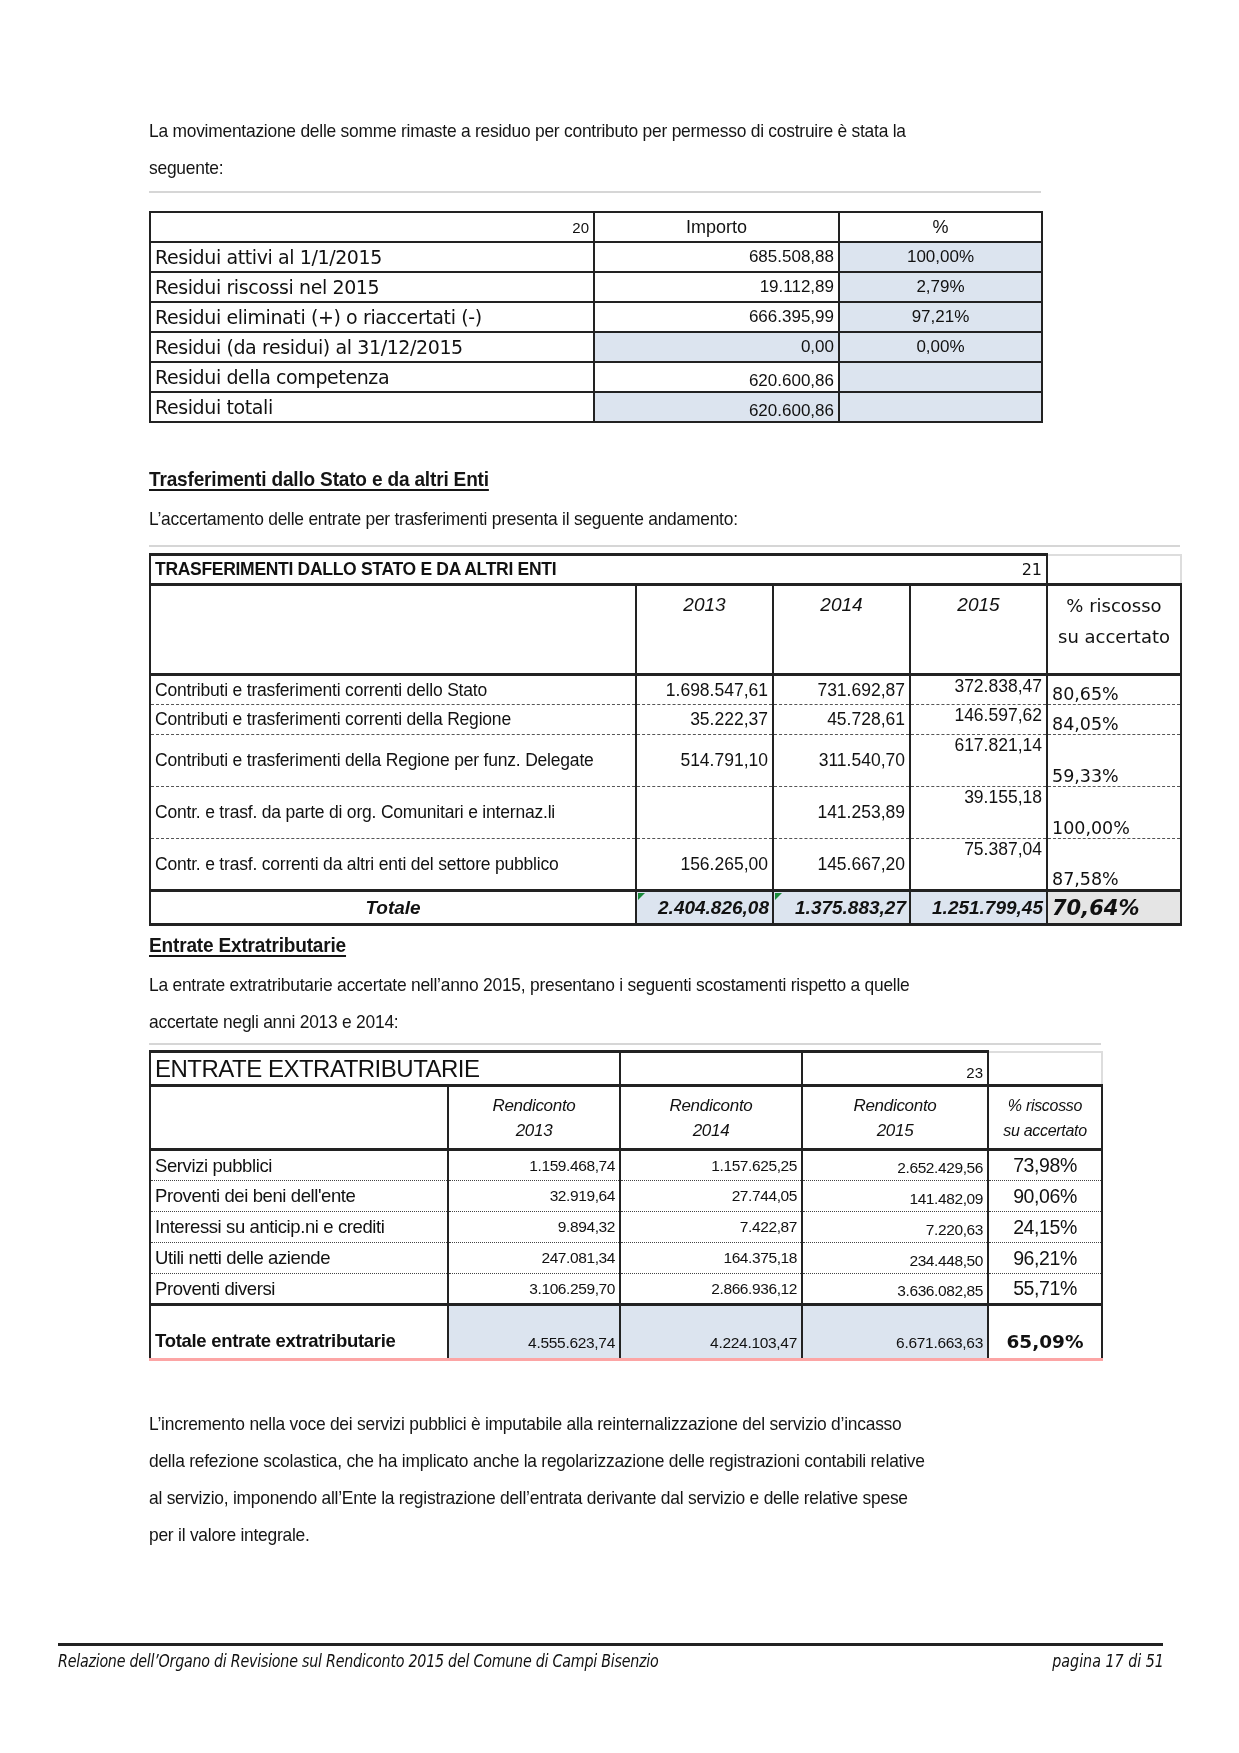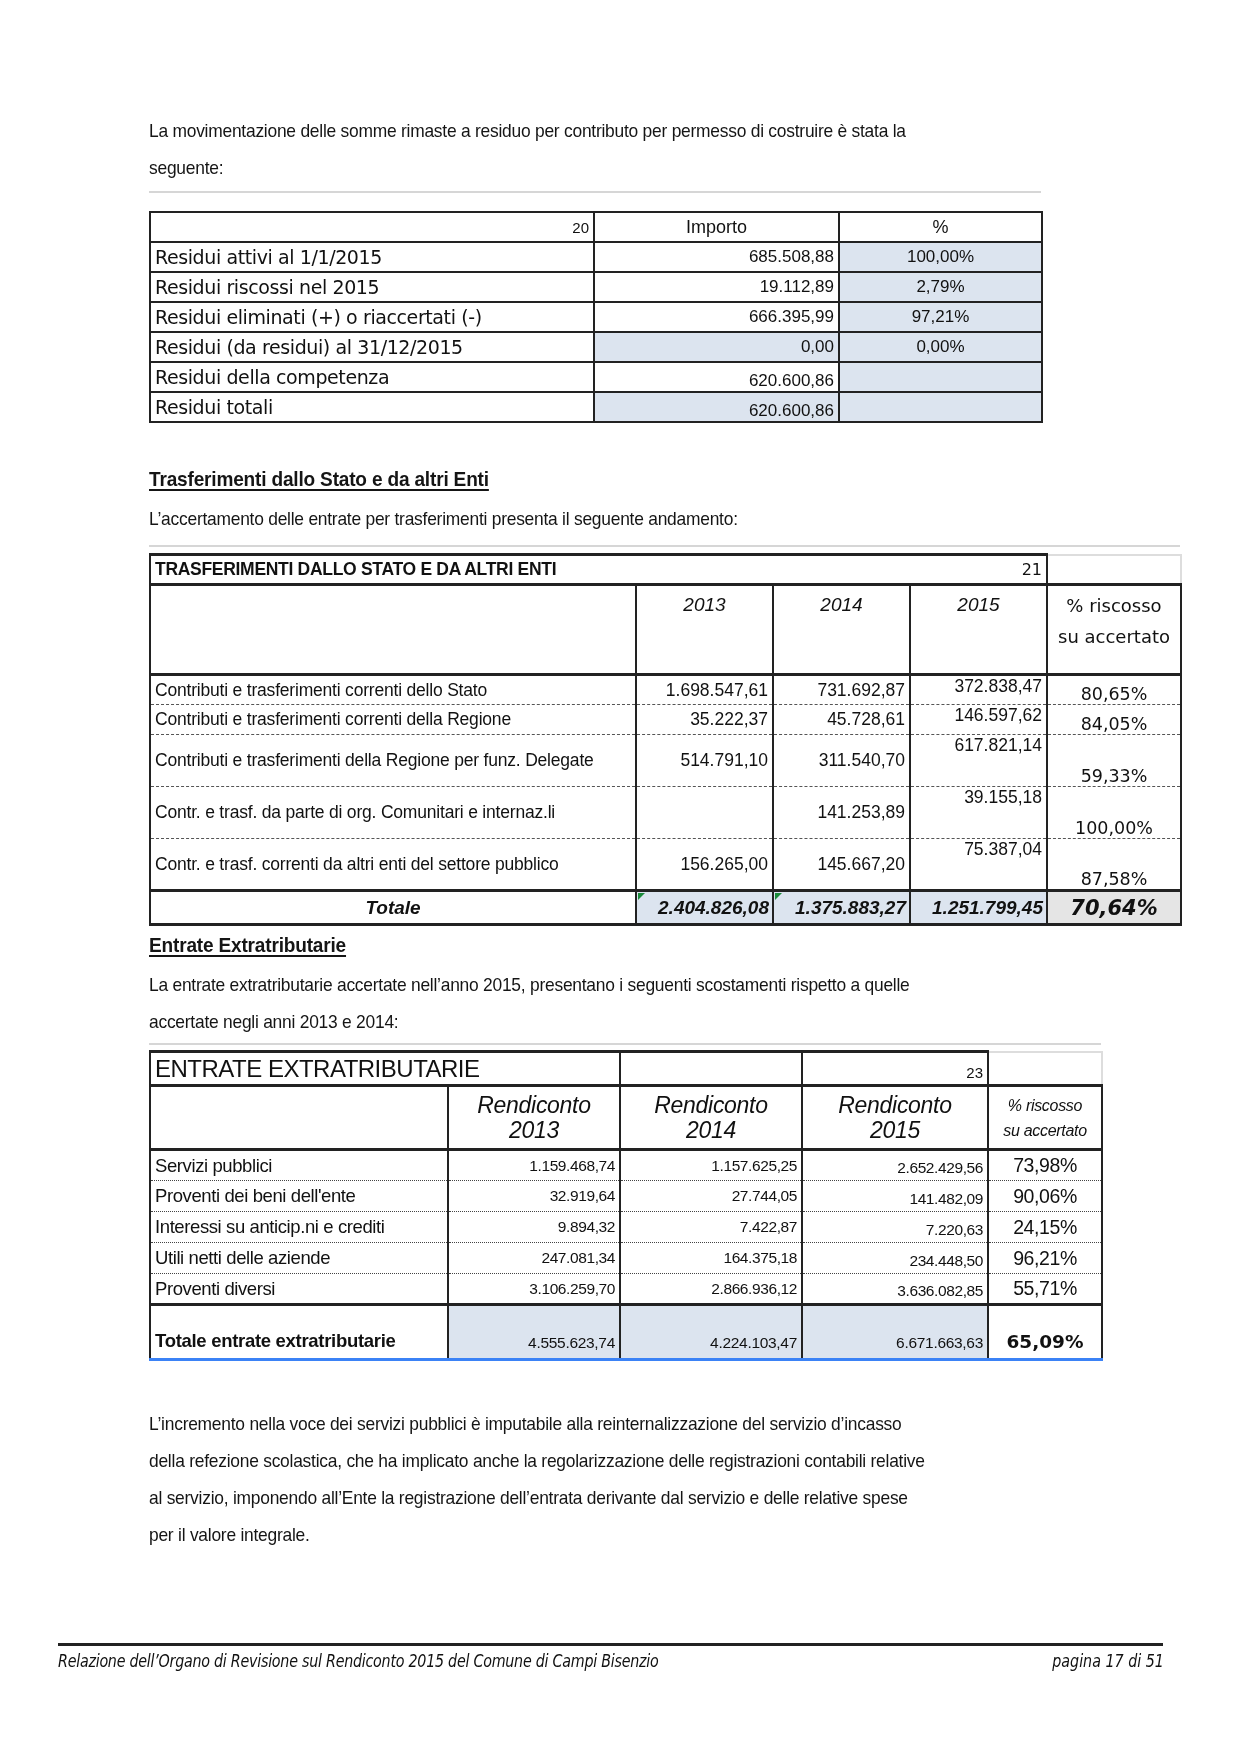--- a/index.html
+++ b/index.html
@@ -28,38 +28,38 @@
   #t2 { left: 149px; top: 553px; width: 1031px; font-size: 17px; }
   #t2 td { border-left: 2px solid #222; border-right: 2px solid #222; }
   #t2 .title td { border-top: 3px solid #222; border-bottom: 3px solid #222; height: 30px; }
   #t2 .title .tt { font-weight: bold; font-size: 17.5px; letter-spacing: -0.3px; }
   #t2 .hdr td { height: 90px; vertical-align: top; border-bottom: 3px solid #222; }
   #t2 .yr { font-style: italic; text-align: center; font-size: 19px; padding-top: 8px; }
   #t2 .pcthdr { font-family: "DejaVu Sans", sans-serif; text-align: center; font-size: 18px; line-height: 31px; padding: 4px 0 0 0; }
   #t2 .row td { border-bottom: 1.5px dashed #555; font-size: 17.5px; }
   #t2 .row .lbl { white-space: normal; line-height: 25px; letter-spacing: -0.2px; }
   #t2 .num { text-align: right; font-size: 16px; }
-  #t2 .pct { text-align: center; font-family: "DejaVu Sans", sans-serif; font-size: 14.5px; }
+  #t2 .pct { text-align: left; font-family: "DejaVu Sans", sans-serif; font-size: 14.5px; }
   #t2 .tot td { border-top: 3px solid #222; border-bottom: 3px solid #222; height: 34px; font-weight: bold; font-size: 19px; font-style: italic; }
   #t2 .tot .lbl { text-align: center; font-style: italic; }
   #t2 .tot .num { font-size: 19px; padding-right: 3px; }
   #t2 .tot .pct { font-size: 21px; background: #e5e5e5; font-family: "DejaVu Sans", sans-serif; }
 
   
   #t3 { left: 149px; top: 1050px; width: 952px; font-size: 18px; }
   #t3 td { border-left: 2px solid #222; border-right: 2px solid #222; }
   #t3 .title td { border-top: 3px solid #222; border-bottom: 3px solid #222; height: 34px; }
   #t3 .title .tt { font-size: 24px; letter-spacing: -0.5px; }
   #t3 .title .small { text-align: right; font-size: 15px; vertical-align: bottom; padding-bottom: 3px; }
-  #t3 .hdr td { height: 64px; text-align: center; font-style: italic; font-size: 23px; line-height: 25px; border-bottom: 3px solid #222; letter-spacing: -0.3px; }
+  #t3 .hdr td { height: 64px; text-align: center; font-style: italic; font-size: 17px; line-height: 25px; border-bottom: 3px solid #222; letter-spacing: -0.3px; }
   #t3 .row td { border-bottom: 1.5px dotted #444; height: 31px; font-size: 18.5px; letter-spacing: -0.4px; }
   #t3 .num { text-align: right; font-size: 15.5px !important; letter-spacing: -0.3px; }
   #t3 .num.low { vertical-align: bottom; padding-bottom: 3px; }
   #t3 .pct { text-align: center; font-size: 19.5px !important; }
-  #t3 .tot td { border-top: 3px solid #222; border-bottom: 3px solid #3b82f6; height: 55px; vertical-align: bottom; padding-bottom: 6px; }
+  #t3 .tot td { border-top: 3px solid #222; border-bottom: 3px solid #fca5a5; height: 55px; vertical-align: bottom; padding-bottom: 6px; }
   #t3 .tot .lbl { font-weight: bold; font-size: 18.5px; letter-spacing: -0.3px; }
   #t3 .tot .pct { font-weight: bold; font-family: "DejaVu Sans", sans-serif; font-size: 18.5px !important; }
 
   .footer-rule { position: absolute; left: 58px; top: 1643px; width: 1105px; height: 3px; background: #222; }
   .footer-left { position: absolute; left: 58px; top: 1651px; font-style: italic; font-size: 17px; font-family: "DejaVu Sans", sans-serif; letter-spacing: -0.3px; color: #111; transform: scaleX(0.84); transform-origin: left; }
   .footer-right { position: absolute; right: 75px; top: 1651px; font-style: italic; font-size: 17px; font-family: "DejaVu Sans", sans-serif; color: #111; transform: scaleX(0.84); transform-origin: right; }
   .green-tri { position:absolute; width:0; height:0; border-top:7px solid #1a8a3a; border-right:7px solid transparent; }
 </style>
 </head>
 <body>

